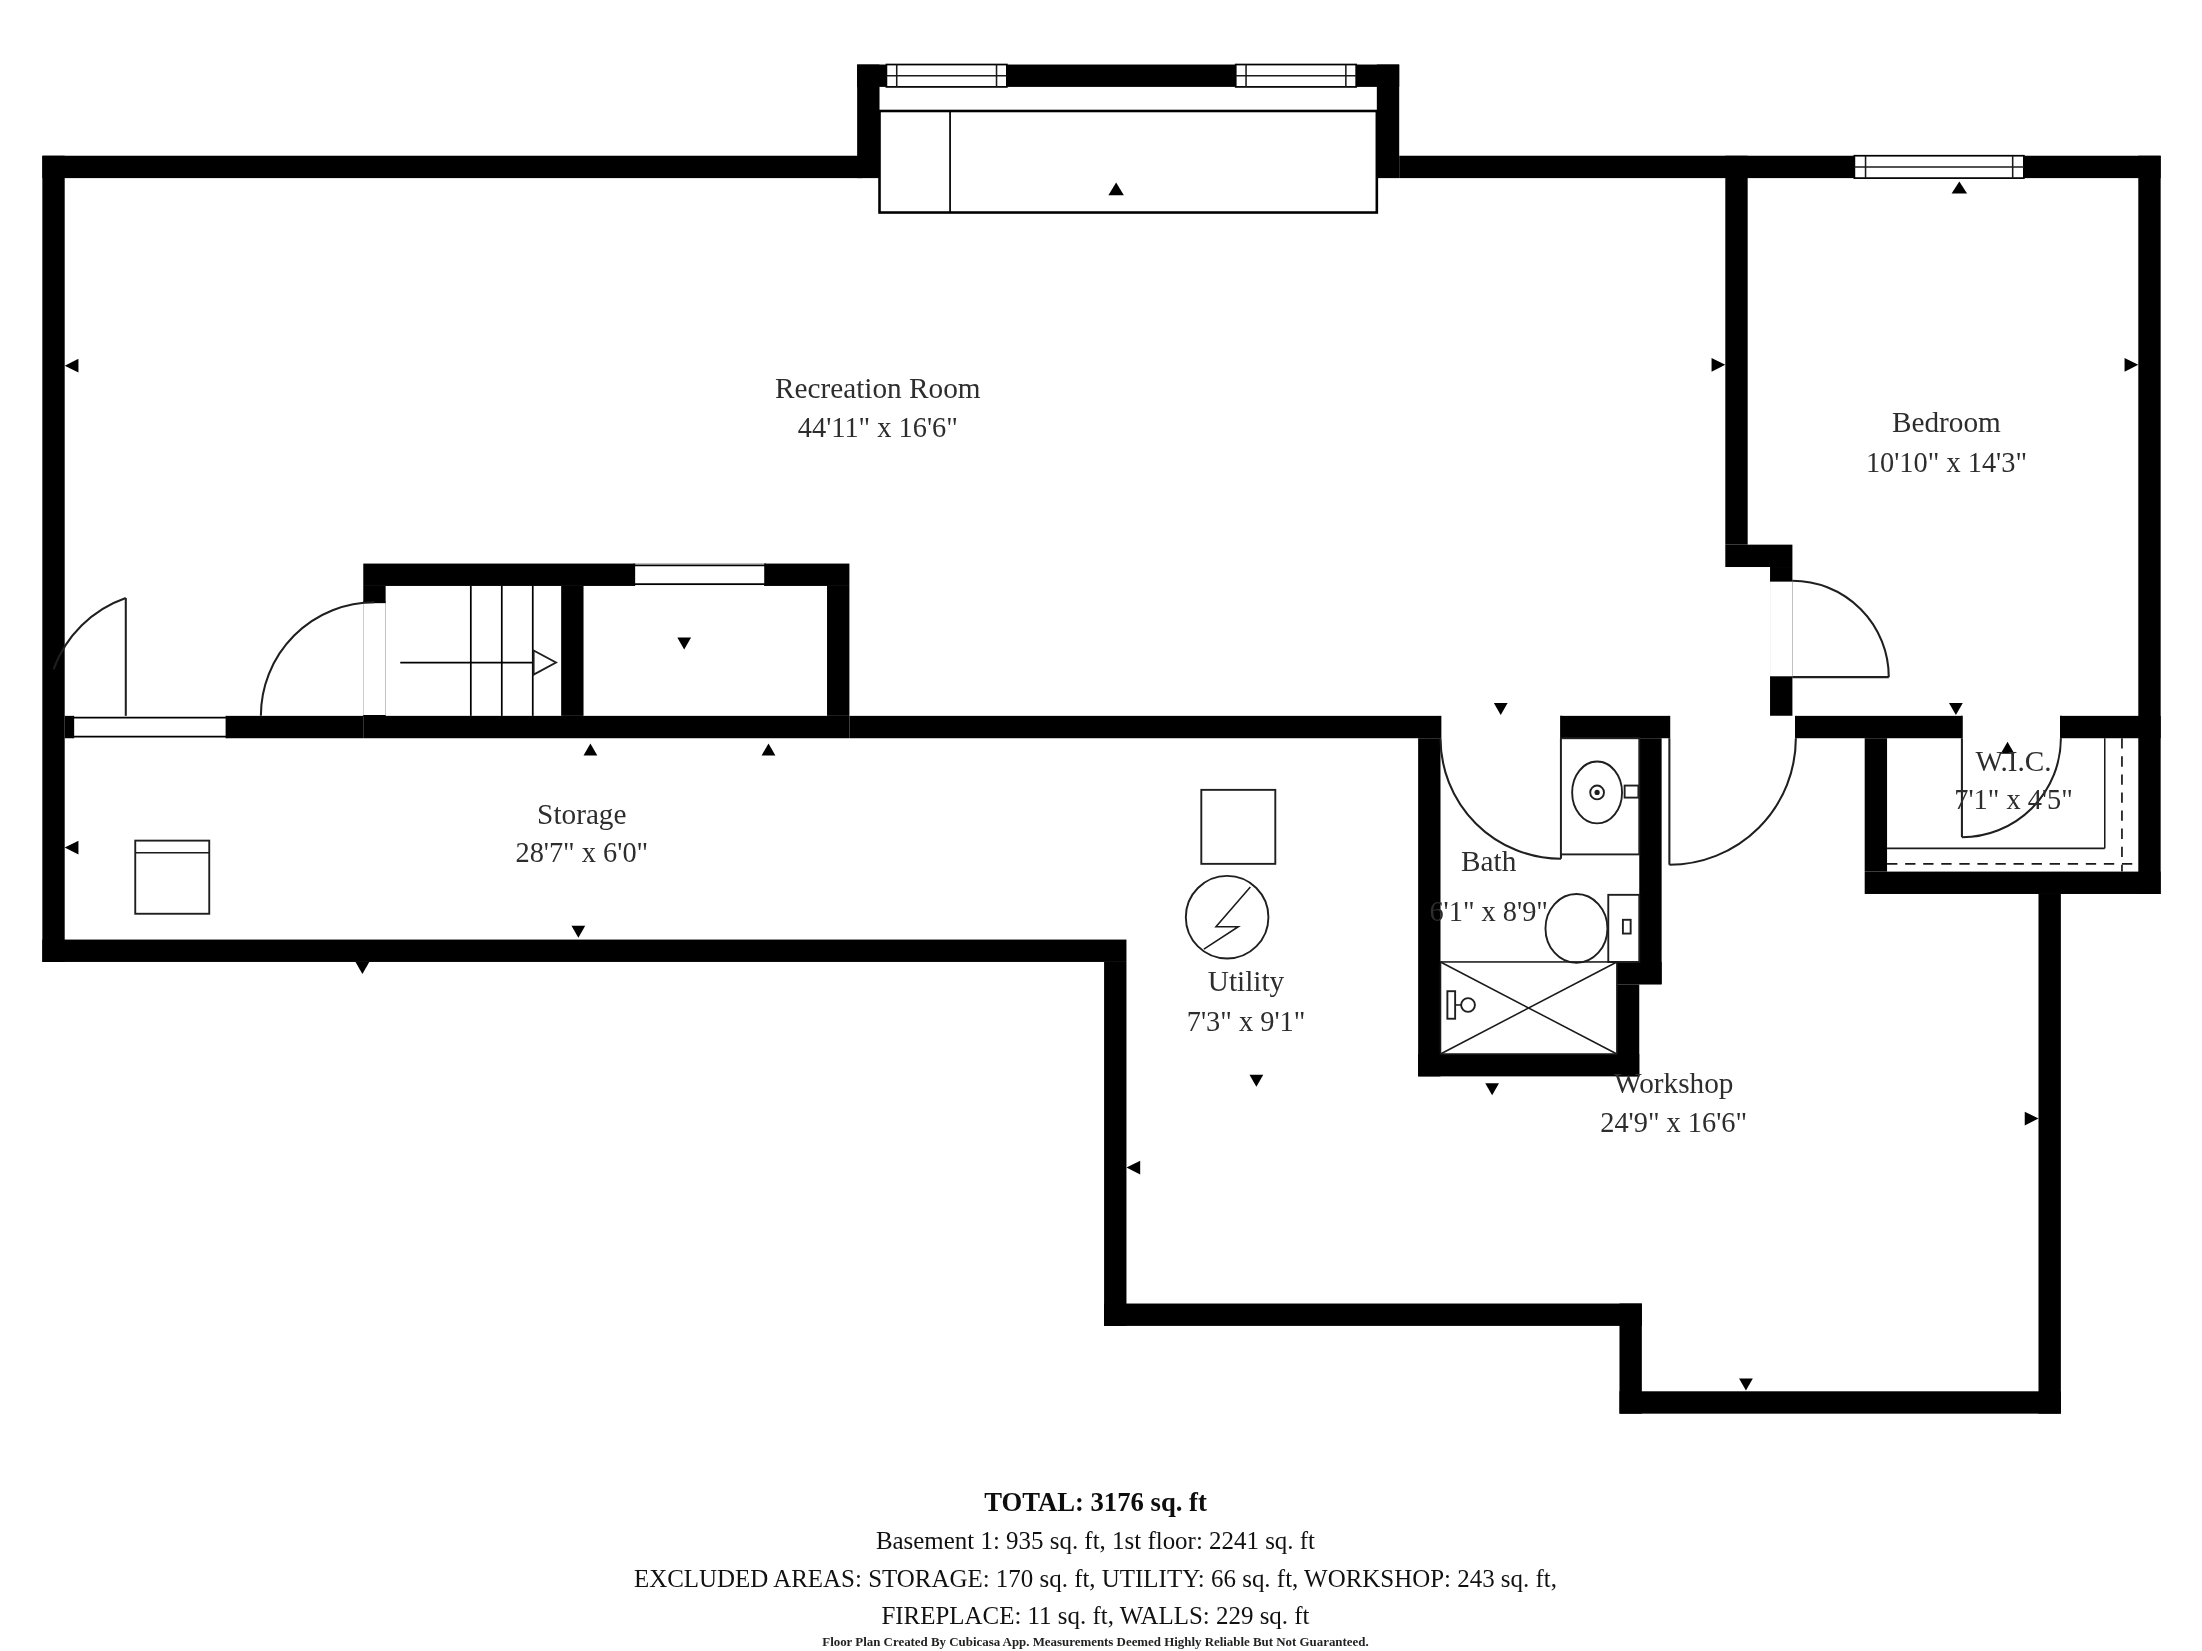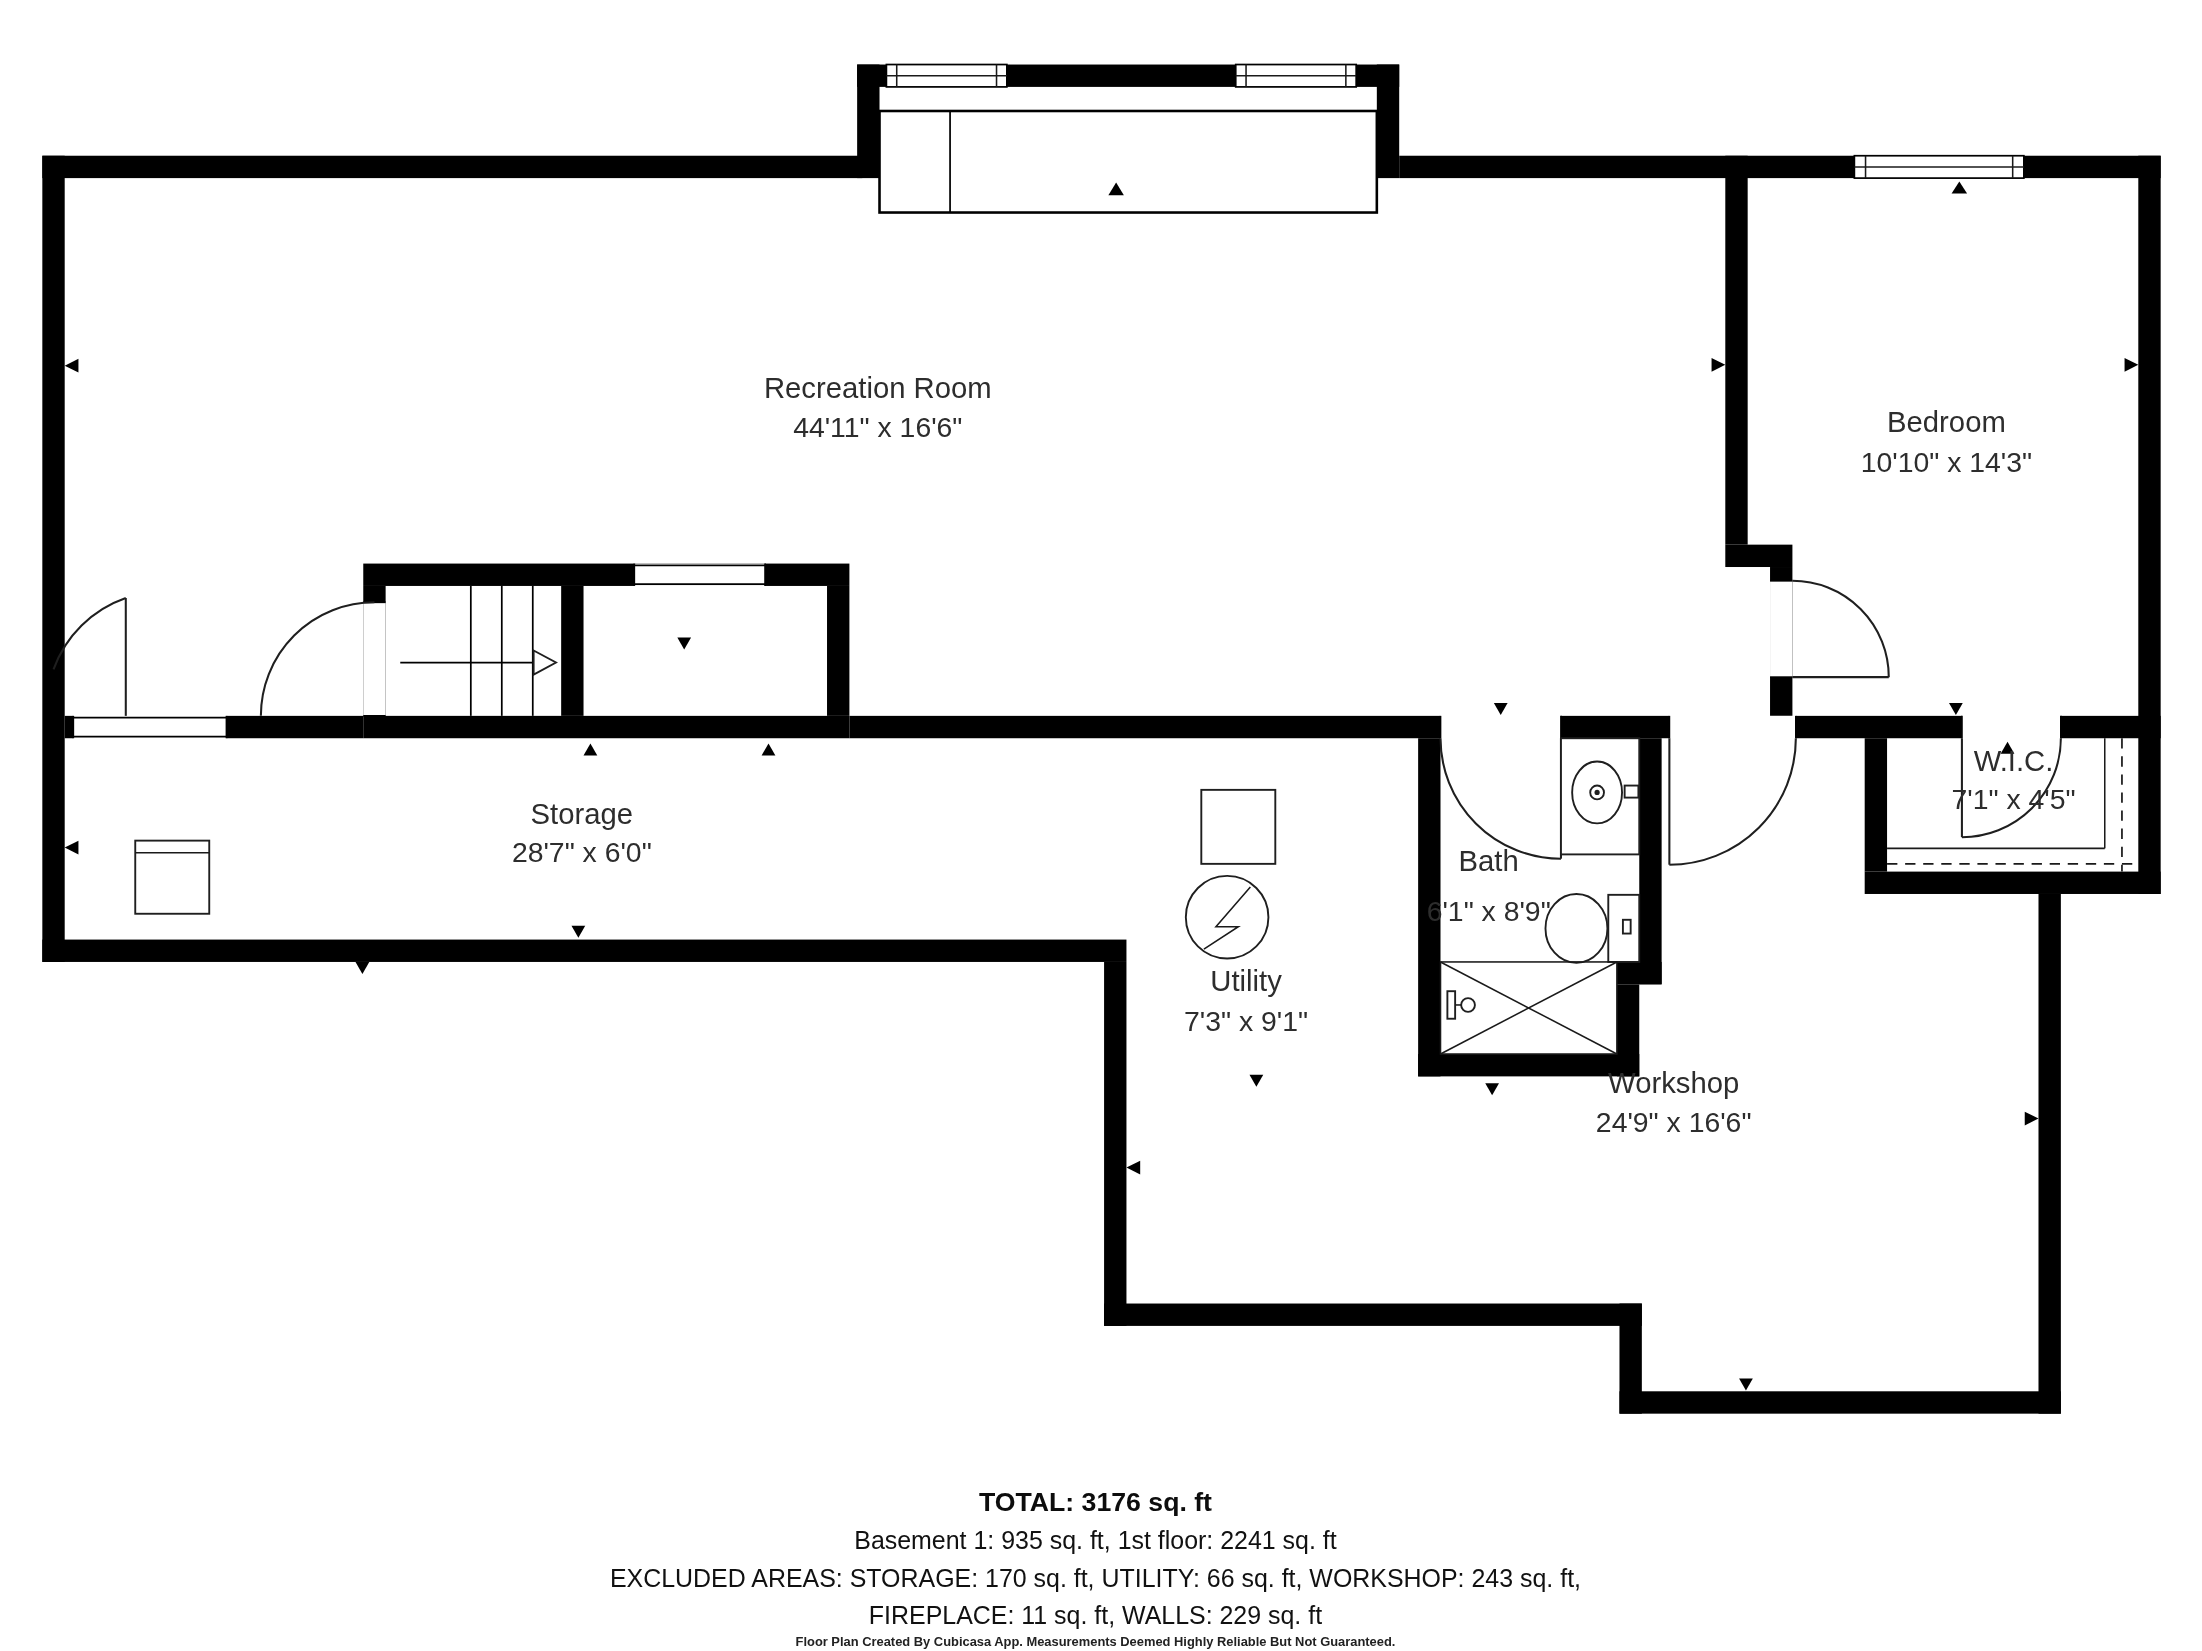--- a/index.html
+++ b/index.html
@@ -1,17 +1,17 @@
 <!DOCTYPE html>
 <html style="font-size:13.8px"><head>
 <meta charset="utf-8">
 <style>
   html,body{margin:0;padding:0;background:#ffffff;}
   .stage{position:relative;width:2203px;height:1652px;background:#ffffff;overflow:hidden;
-         font-family:Liberation Sans, sans-serif;}
+         font-family:Liberation Serif, serif;}
   svg{position:absolute;left:0;top:0;}
   .wall{fill:#000000;stroke:none;}
   .opening{fill:#ffffff;stroke:none;}
   .thin{stroke:#000000;stroke-width:2;fill:none;}
   .thin15{stroke:#1a1a1a;stroke-width:1.8;fill:none;}
   .fixture{stroke:#1f1f1f;stroke-width:2.2;fill:#ffffff;}
   .arc{stroke:#1f1f1f;stroke-width:2.4;fill:none;}
   .marker{fill:#000000;stroke:none;}
   .room-name{font-size:34px;fill:#2d2d2d;text-anchor:middle;}
   .room-dims{font-size:33px;fill:#2d2d2d;text-anchor:middle;}

